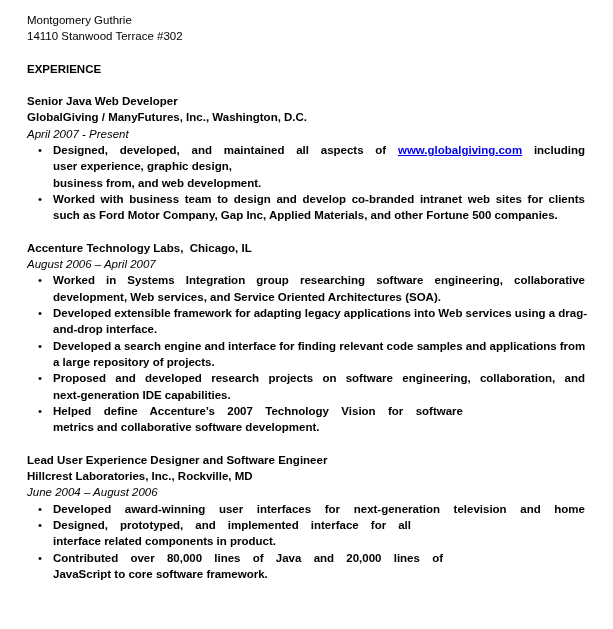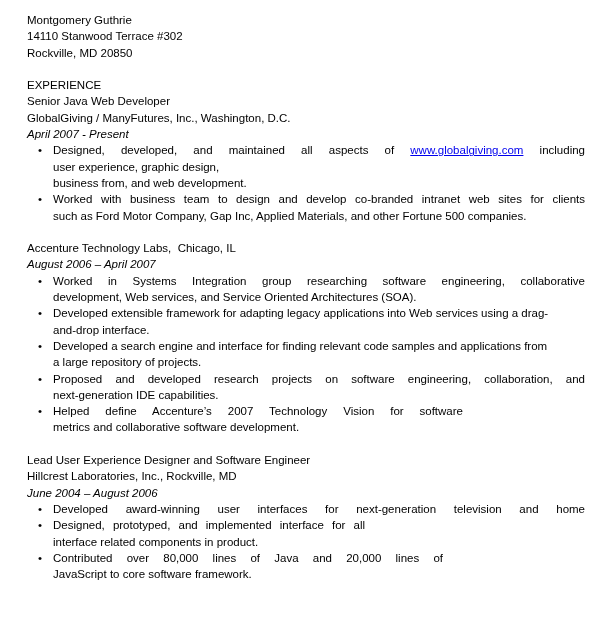--- a/index.html
+++ b/index.html
@@ -7,50 +7,49 @@
   body {
     background:#ffffff;
     color:#000000;
     font-family:"Liberation Sans", sans-serif;
     font-size:11.5px;
     line-height:16.3px;
     overflow:hidden;
   }
   .page { padding:12px 28px 0 27px; }
 
-  .b  { font-weight:400; }
+  .b  { font-weight:700; }
   .i  { font-style:italic; }
   .pre { white-space:pre; }
 
   .heading { margin-top:16.3px; }
-  .job     { margin-top:0; }
+  .job     { margin-top:16px; }
   .job + .job { margin-top:16.3px; }
 
   .row  { display:flex; align-items:flex-start; }
   .dot  { flex:none; width:15px; margin-left:11px; }
   .bt   { flex:1; min-width:0; }
 
-  .ln   { white-space:nowrap; }
+  .ln   { white-space:nowrap;font-weight:bold; }
   .jf   { white-space:normal; text-align:justify; text-align-last:justify; text-justify:inter-word; }
   .js   { white-space:normal; text-align:justify; text-align-last:justify; text-justify:inter-word; }
   .w410 { width:410px; }
-  .w388 { width:312px; }
+  .w388 { width:358px; }
   .w390 { width:390px; }
 
   .lk { color:#0000EE; text-decoration:underline; cursor:pointer; }
 </style>
 </head>
 <body>
 
 <div class="page">
 
   <div>
     <div>Montgomery Guthrie</div>
     <div>14110 Stanwood Terrace #302</div>
-    <div>Rockville, MD 20850</div>
   </div>
 
   <div class="b heading">EXPERIENCE</div>
 
   <section class="job">
     <div class="b">Senior Java Web Developer</div>
     <div class="b pre">GlobalGiving / ManyFutures, Inc., Washington, D.C.</div>
     <div class="i">April 2007 - Present</div>
 
     <div class="row">

